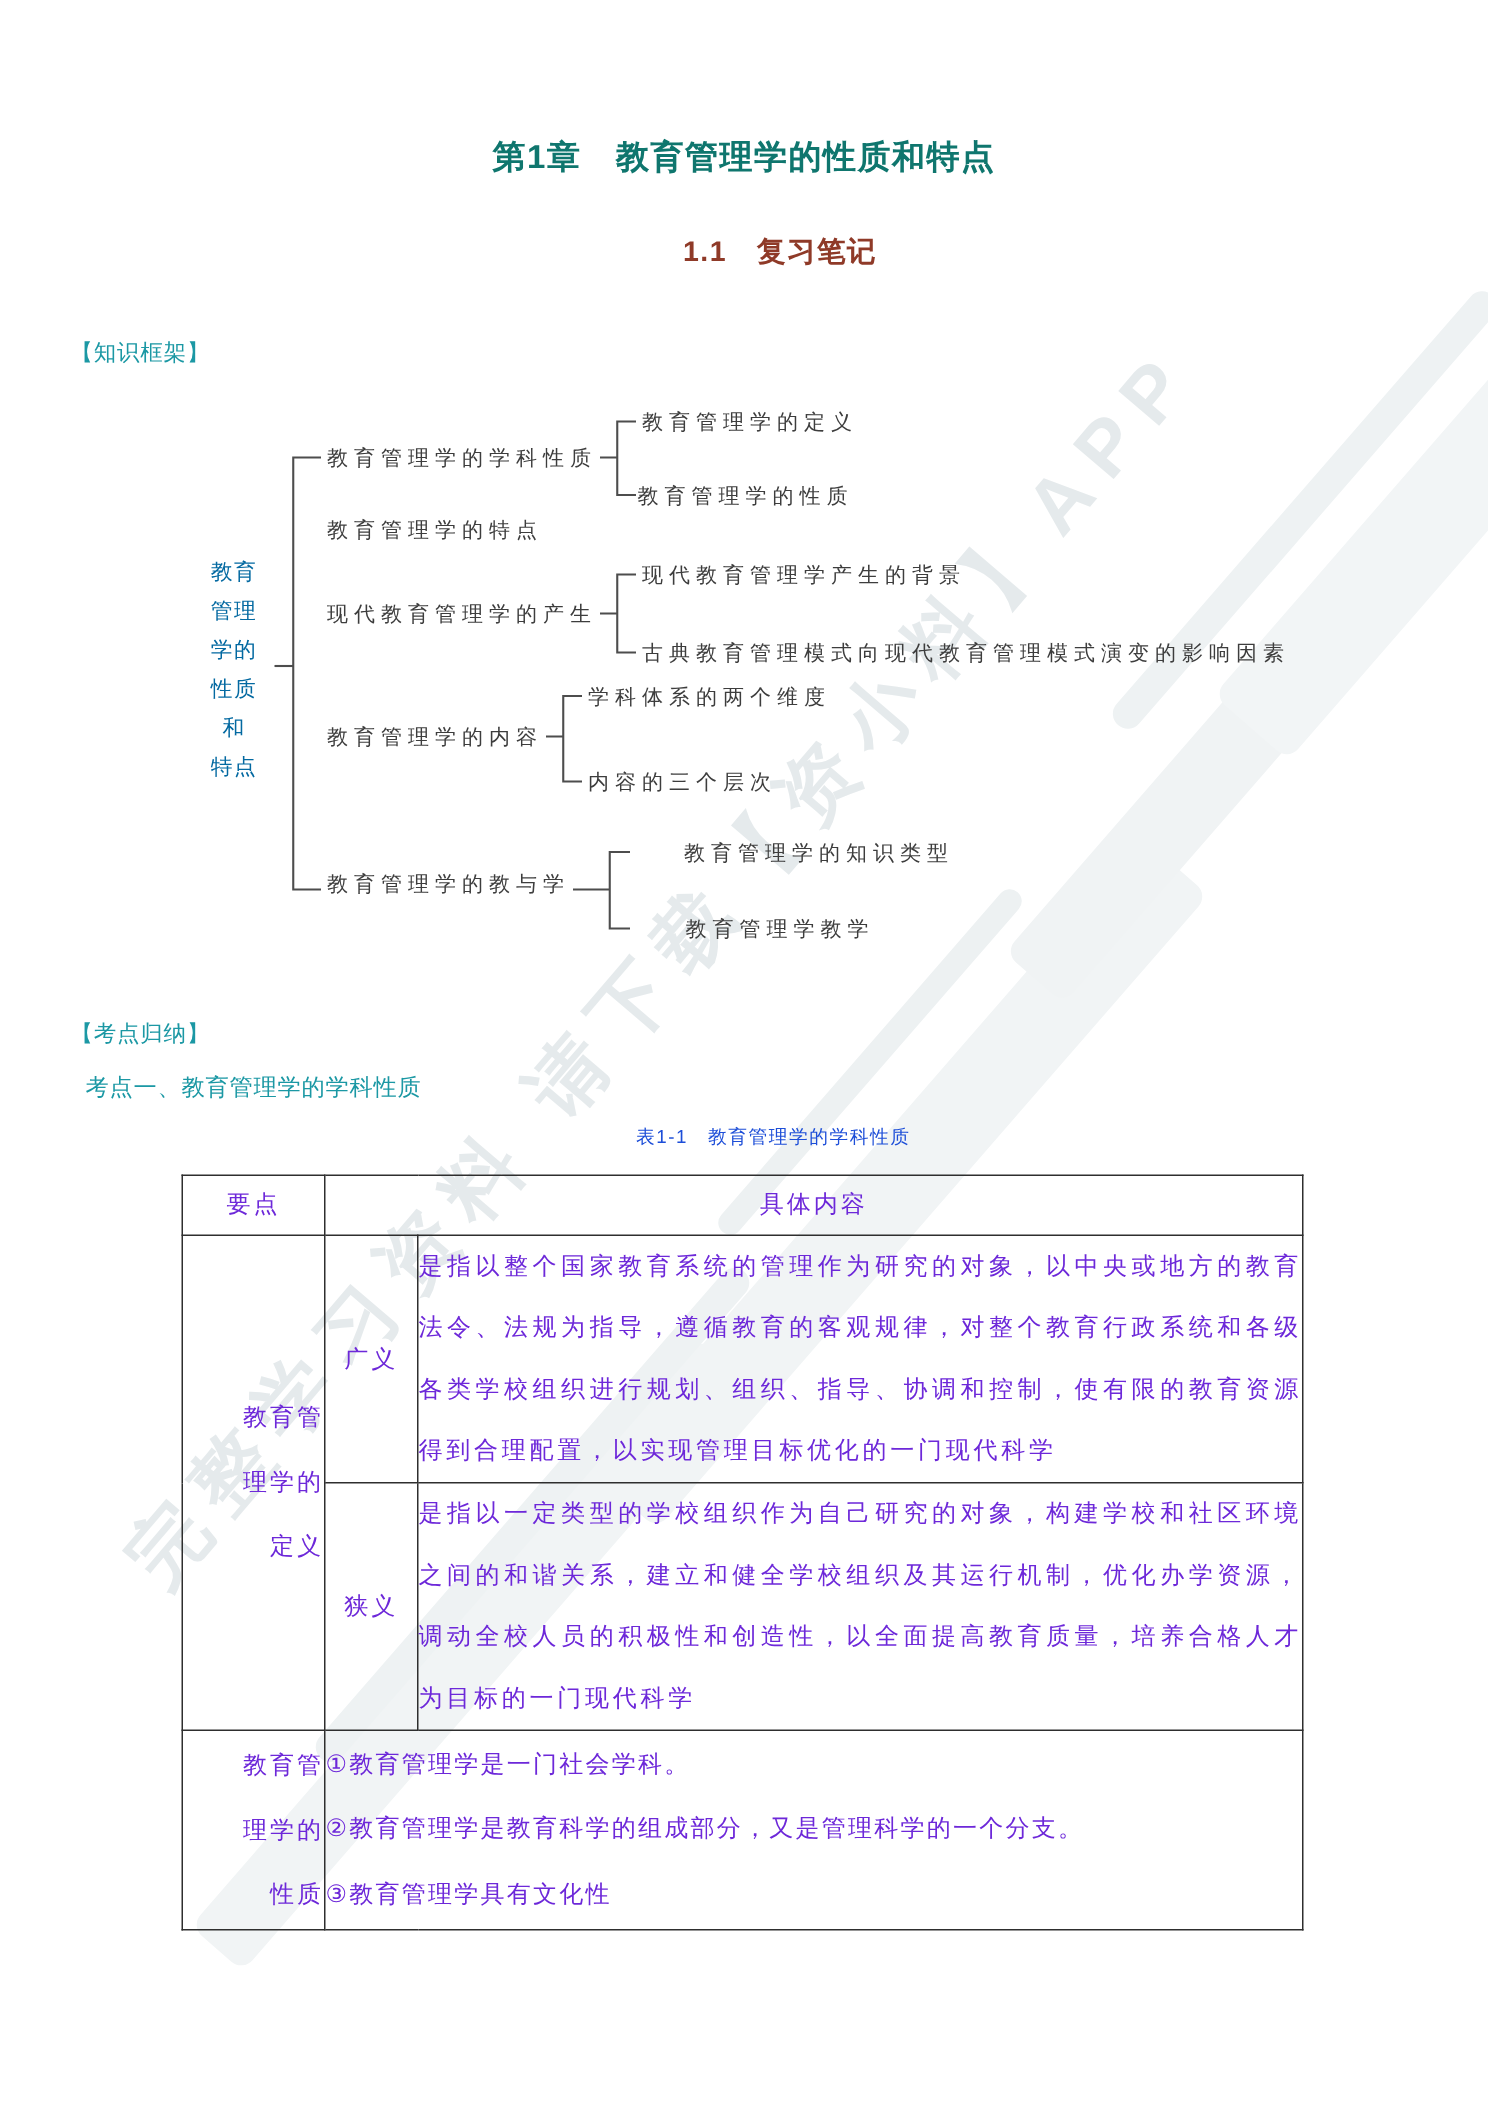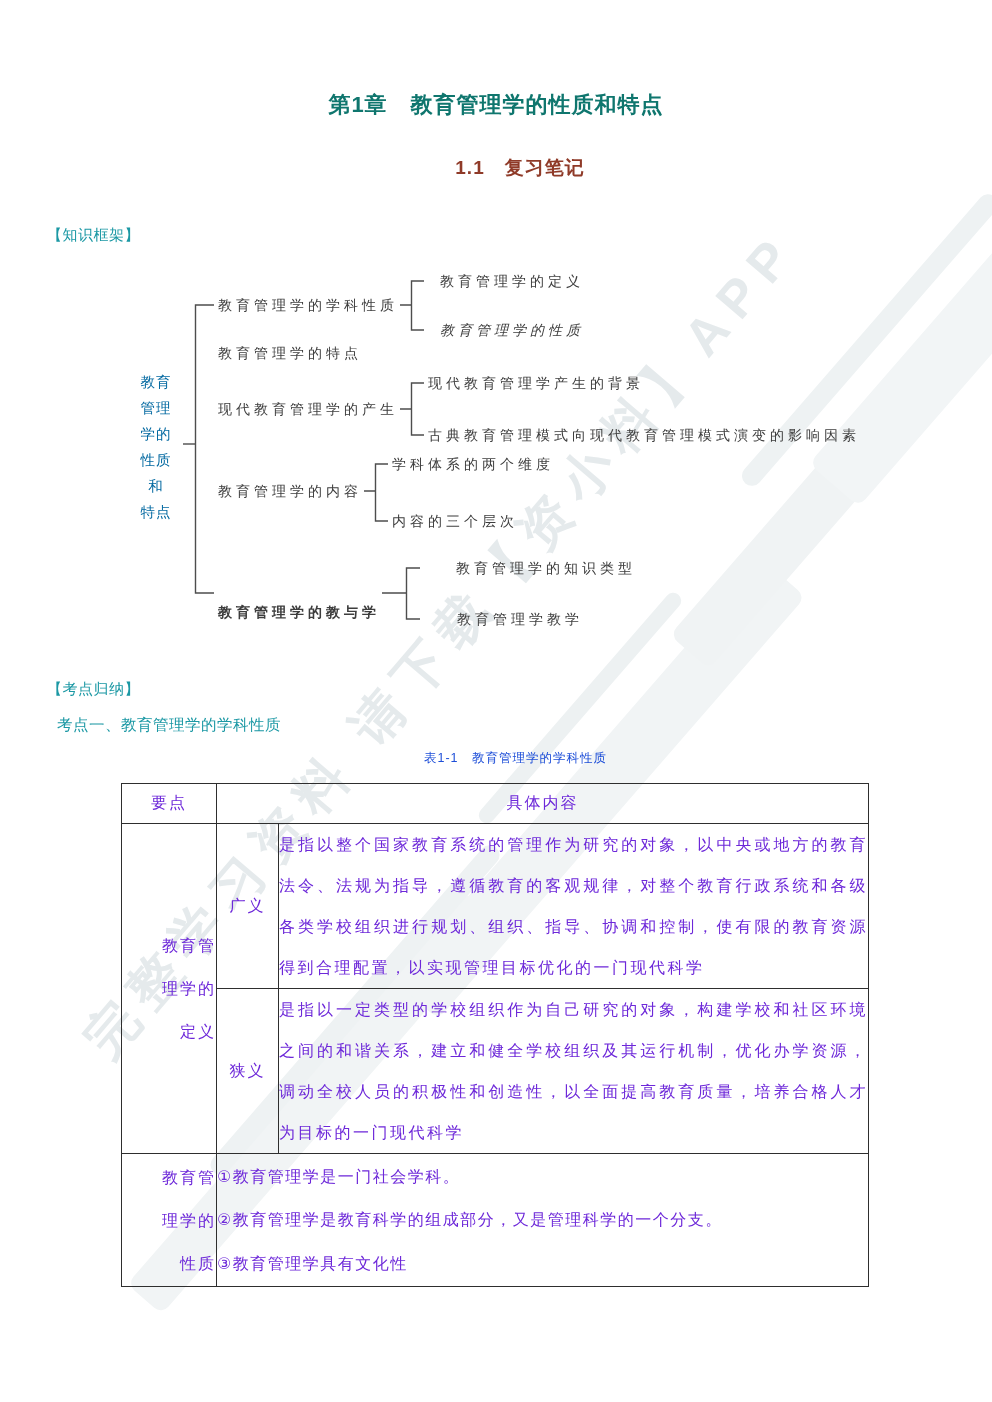--- a/index.html
+++ b/index.html
@@ -98,34 +98,34 @@
       </svg>
 
       <div class="tree-root">教育
 管理
 学的
 性质
 和
 特点</div>
 
       <div class="tree-label" style="left:218px;top:55px;">教育管理学的学科性质</div>
-      <div class="tree-label" style="left:428px;top:31px;margin-left:12px;">教育管理学的定义</div>
-      <div class="tree-label" style="left:440px;top:80px;font-style:italic;">教育管理学的性质</div>
+      <div class="tree-label" style="left:428px;top:31px;">教育管理学的定义</div>
+      <div class="tree-label" style="left:425px;top:80px;">教育管理学的性质</div>
 
       <div class="tree-label" style="left:218px;top:103px;">教育管理学的特点</div>
 
       <div class="tree-label" style="left:218px;top:159px;">现代教育管理学的产生</div>
       <div class="tree-label" style="left:428px;top:133px;">现代教育管理学产生的背景</div>
       <div class="tree-label" style="left:428px;top:185px;">古典教育管理模式向现代教育管理模式演变的影响因素</div>
 
       <div class="tree-label" style="left:218px;top:241px;">教育管理学的内容</div>
       <div class="tree-label" style="left:392px;top:214px;">学科体系的两个维度</div>
       <div class="tree-label" style="left:392px;top:271px;">内容的三个层次</div>
 
-      <div class="tree-label" style="left:218px;top:362px;font-weight:bold;">教育管理学的教与学</div>
+      <div class="tree-label" style="left:218px;top:339px;">教育管理学的教与学</div>
       <div class="tree-label" style="left:424px;top:318px;margin-left:32px;">教育管理学的知识类型</div>
       <div class="tree-label" style="left:436px;top:369px;margin-left:21px;">教育管理学教学</div>
     </div>
 
     <div class="teal-label" style="left:47px;top:680px;color:#1b98a4;">【考点归纳】</div>
     <div class="teal-label" style="left:57px;top:715px;font-size:15.5px;color:#1b98a4;">考点一、教育管理学的学科性质</div>
 
     <div class="tbl-caption" style="color:#1d4ed8;">表1-1　教育管理学的学科性质</div>
 
     <table class="kp-table">

